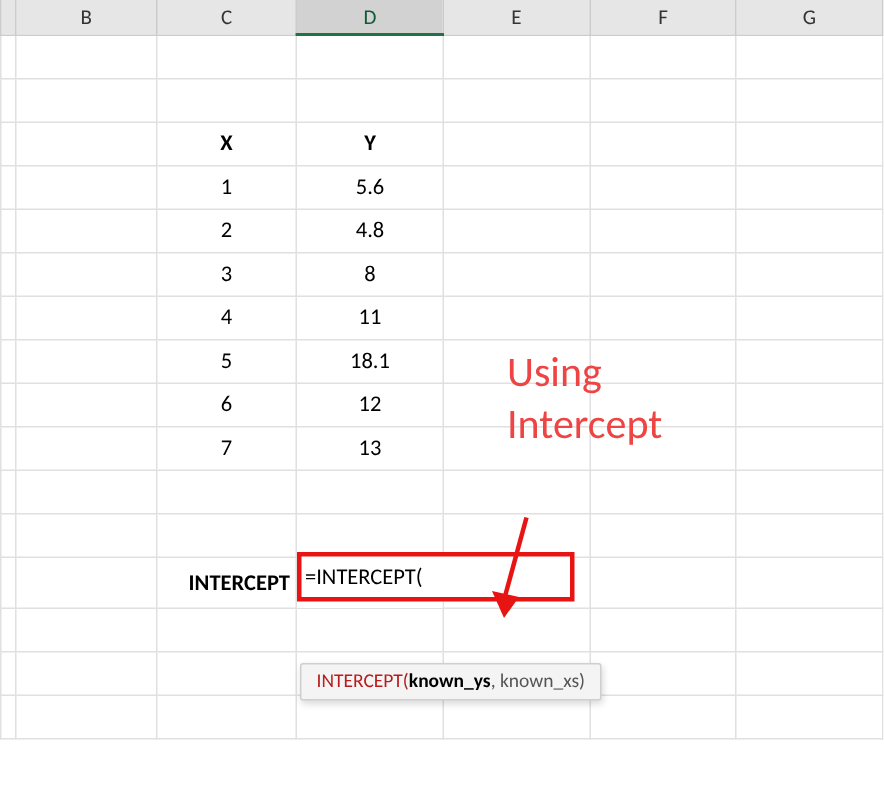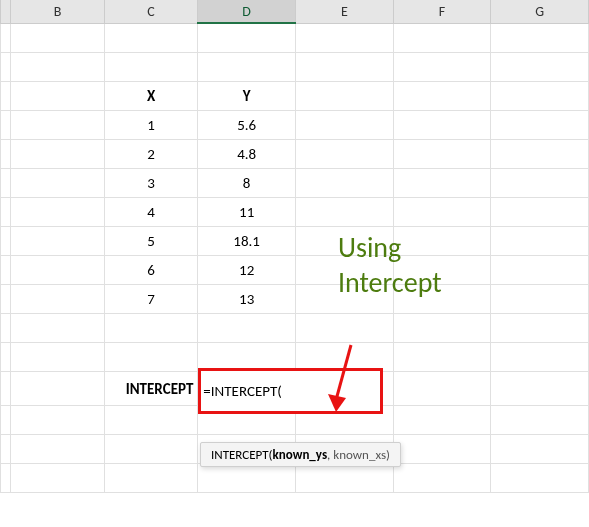--- a/index.html
+++ b/index.html
@@ -61,21 +61,21 @@
   
   .formula-cell-wrap {
     position: relative;
     height: 100%;
   }
   .formula-cell {
     position: absolute;
     left: -4px;
     top: -4px;
     right: -92px; 
-    height: 46px;
+    height: 33px;
     border: 3px solid #e81313;
     background: #fff;
     display: flex;
     align-items: center;
     padding-left: 2px;
     font-size: 15px;
     text-align: left;
     box-sizing: border-box;
   }
 
@@ -86,29 +86,29 @@
     top: 442px;
     background: #f4f4f4;
     border: 1px solid #cfcfcf;
     border-radius: 2px;
     box-shadow: 1px 2px 5px rgba(0,0,0,0.15);
     font-size: 13px;
     color: #555;
     padding: 4px 10px;
     white-space: nowrap;
   }
-  .fn-tooltip .fnname { color: #000000; }
+  .fn-tooltip .fnname { color: #b91c1c; }
   .fn-tooltip .current-arg { font-weight: bold; color: #000000; }
 
   
   .annotation {
     position: absolute;
     left: 338px;
     top: 230px;
-    color: #4d7c0f;
+    color: #ef4444;
     font-family: Calibri, Arial, sans-serif;
     font-size: 28px;
     line-height: 1.25;
     font-weight: 400;
   }
   .arrow {
     position: absolute;
     left: 326px;
     top: 340px;
     width: 40px;

